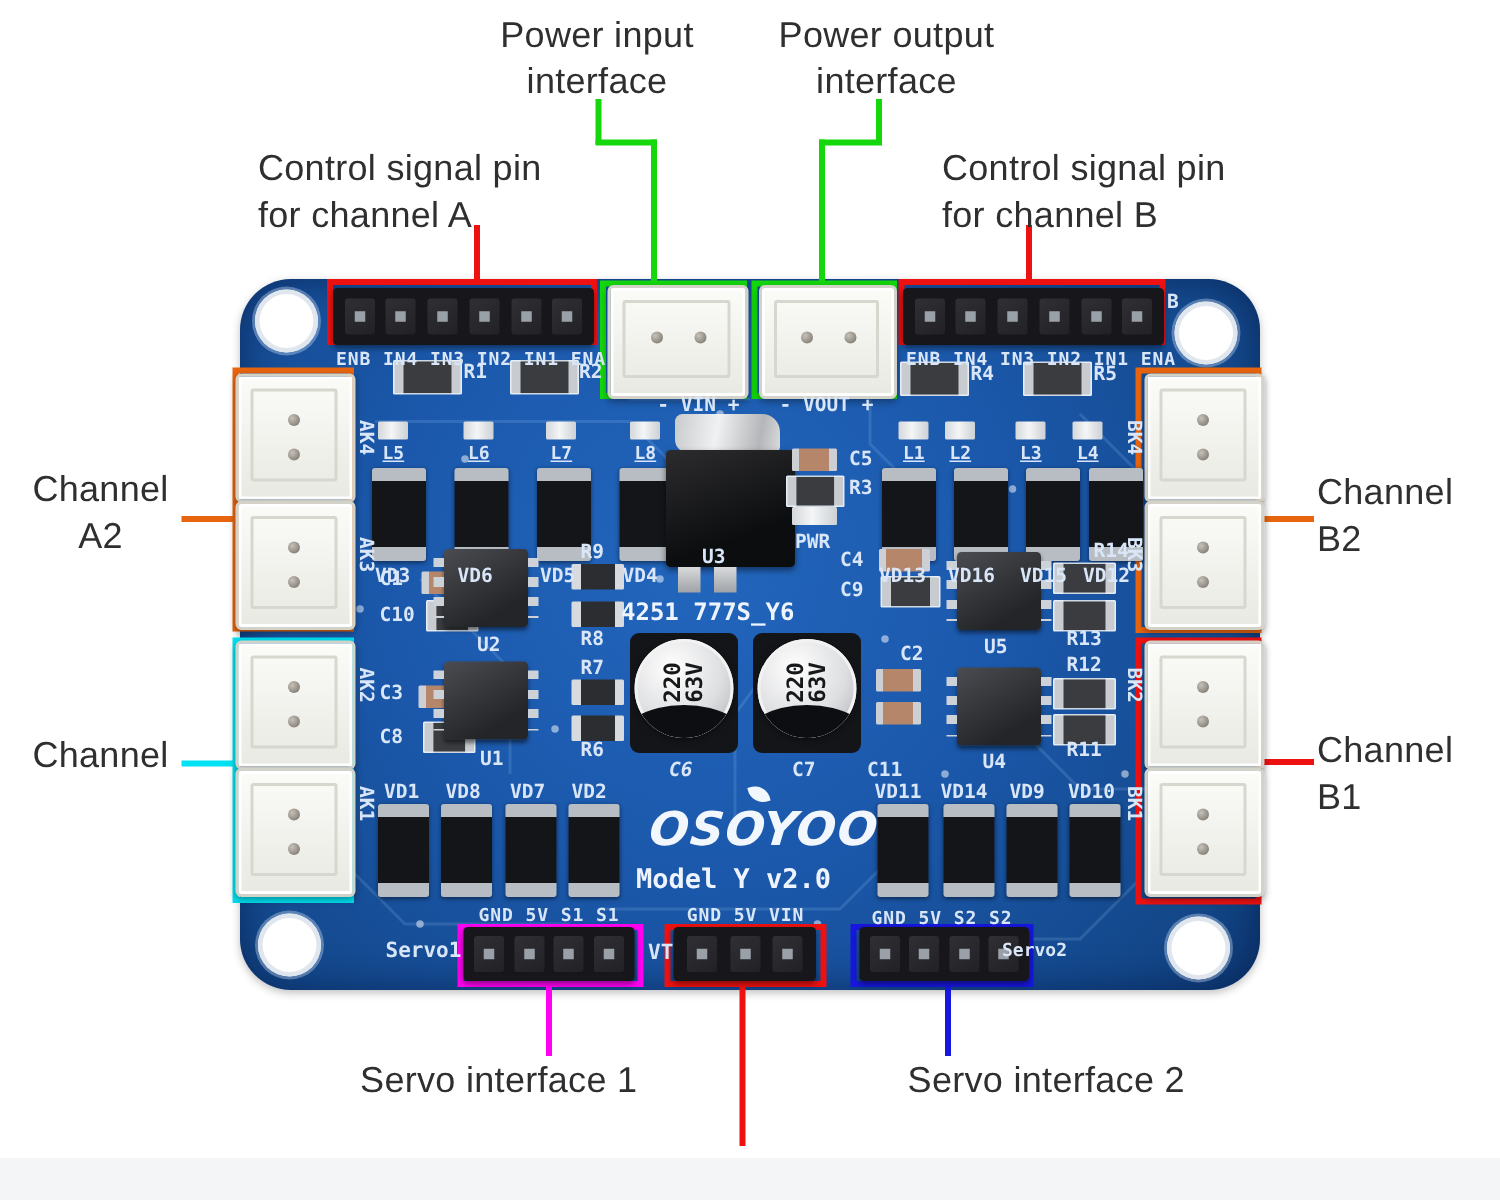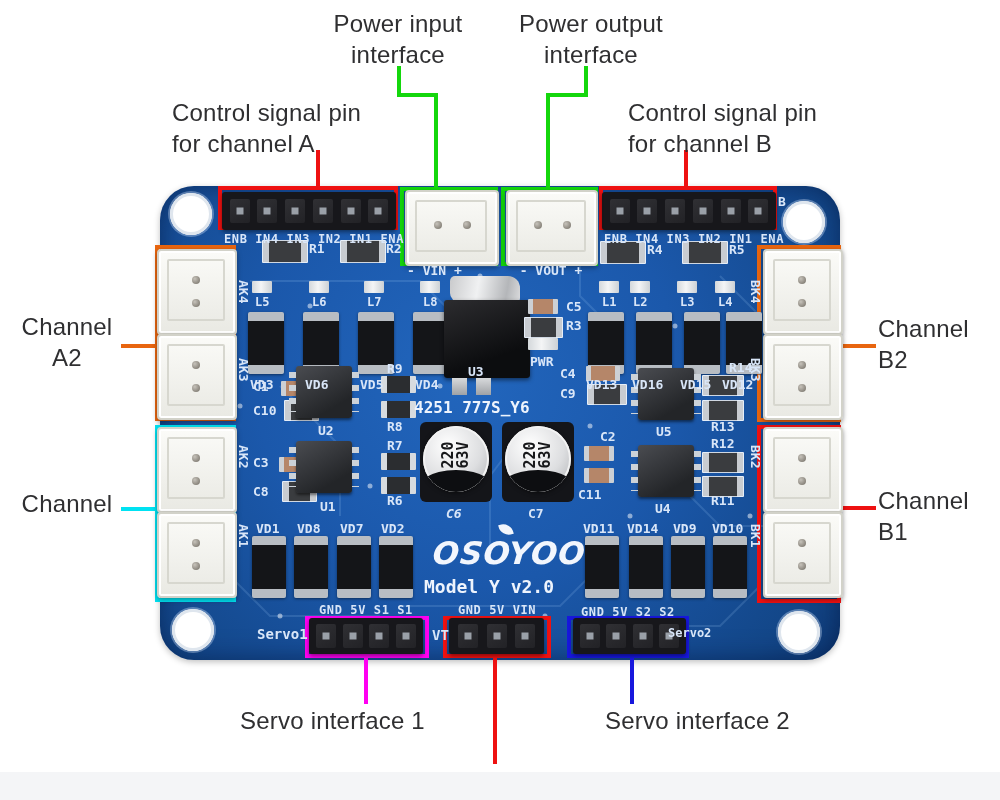--- a/index.html
+++ b/index.html
@@ -15,21 +15,21 @@
   .abox{position:absolute;box-sizing:border-box;border:4px solid #000;background:transparent;}
   
   .board{position:absolute;left:160px;top:186px;width:680px;height:474px;border-radius:34px;
          background:radial-gradient(circle at 45% 40%, #2266bd 0%, #1b58ab 45%, #134789 85%, #0e3a76 100%);
          box-shadow:inset 0 0 26px rgba(0,20,60,.55), 0 2px 6px rgba(0,0,0,.25);}
   .hole{position:absolute;width:42px;height:42px;border-radius:50%;background:#fff;
         box-shadow:inset 0 0 0 3px #dfe6ee, 0 0 0 2px rgba(220,235,255,.35);}
   
   .s{position:absolute;font-family:"DejaVu Sans Mono",monospace;font-weight:bold;font-size:13px;
      color:#d9e6f8;white-space:nowrap;z-index:4;}
-  .s.sm{font-size:12px;}
+  .s.sm{font-size:12px;text-decoration:underline;}
   .s.row{font-size:12px;letter-spacing:.6px;}
   .s.vert{writing-mode:vertical-rl;}
   .s.bright{color:#eef4fd;}
   
   .jst{position:absolute;background:linear-gradient(180deg,#fbfbf8,#e9e9e3);border:2px solid #d2d2c9;
        border-radius:4px;box-shadow:inset 0 0 0 2px #ffffff, 0 2px 5px rgba(0,0,0,.35);z-index:3;}
   .jst .slot{position:absolute;left:8px;right:10px;top:8px;bottom:12px;border:2px solid #d7d7cf;border-radius:2px;
        background:linear-gradient(120deg,#e6e6e0,#f8f8f4 45%,#ececе6 90%);}
   .jst .dot{position:absolute;width:8px;height:8px;border-radius:50%;
        background:radial-gradient(circle at 35% 35%, #c6c2ba, #716c63);}
@@ -146,21 +146,21 @@
   <div class="jst" style="left:405px;top:190px;width:90px;height:72px;">
     <div class="slot"></div>
     <div class="dot" style="left:30%;top:40%;"></div>
     <div class="dot" style="left:62%;top:40%;"></div>
   </div>
   <div class="jst" style="left:506px;top:190px;width:88px;height:72px;">
     <div class="slot"></div>
     <div class="dot" style="left:30%;top:40%;"></div>
     <div class="dot" style="left:62%;top:40%;"></div>
   </div>
-  <span class="s" style="left:407px;top:263px;width:86px;text-align:left;">- VIN +</span>
+  <span class="s" style="left:407px;top:263px;width:86px;text-align:right;">- VIN +</span>
   <span class="s" style="left:508px;top:263px;width:86px;text-align:center;">- VOUT +</span>
 
   <div class="jst" style="left:157px;top:249px;width:76px;height:82px;">
       <div class="slot"></div>
       <div class="dot" style="left:44%;top:30%;"></div>
       <div class="dot" style="left:44%;top:58%;"></div>
     </div>
   <div class="jst" style="left:157px;top:334px;width:76px;height:82px;">
       <div class="slot"></div>
       <div class="dot" style="left:44%;top:30%;"></div>
@@ -308,21 +308,21 @@
   <span class="s" style="left:566px;top:318px;">R3</span>
   <div class="led" style="left:528px;top:338px;width:30px;"></div>
   <span class="s" style="left:530px;top:354px;">PWR</span>
   <span class="s" style="left:560px;top:366px;">C4</span>
   <div class="cb" style="left:586px;top:366px;width:34px;"></div>
   <span class="s" style="left:560px;top:386px;">C9</span>
   <div class="ro" style="left:587px;top:384px;width:38px;height:19px;"></div>
   <span class="s" style="left:600px;top:429px;">C2</span>
   <div class="cb" style="left:584px;top:446px;width:30px;"></div>
   <div class="cb" style="left:584px;top:468px;width:30px;"></div>
-  <span class="s" style="left:578px;top:487px;">C11</span>
+  <span class="s" style="left:578px;top:506px;">C11</span>
 
   <div class="ic" style="left:638px;top:368px;"></div>
   <span class="s" style="left:656px;top:424px;">U5</span>
   <div class="ic" style="left:638px;top:445px;"></div>
   <span class="s" style="left:655px;top:501px;">U4</span>
   <span class="s" style="left:711px;top:360px;margin-left:18px;">R14</span>
   <div class="ro" style="left:702px;top:375px;width:40px;height:19px;"></div>
   <div class="ro" style="left:702px;top:400px;width:40px;height:19px;"></div>
   <span class="s" style="left:711px;top:419px;">R13</span>
   <span class="s" style="left:711px;top:436px;">R12</span>

